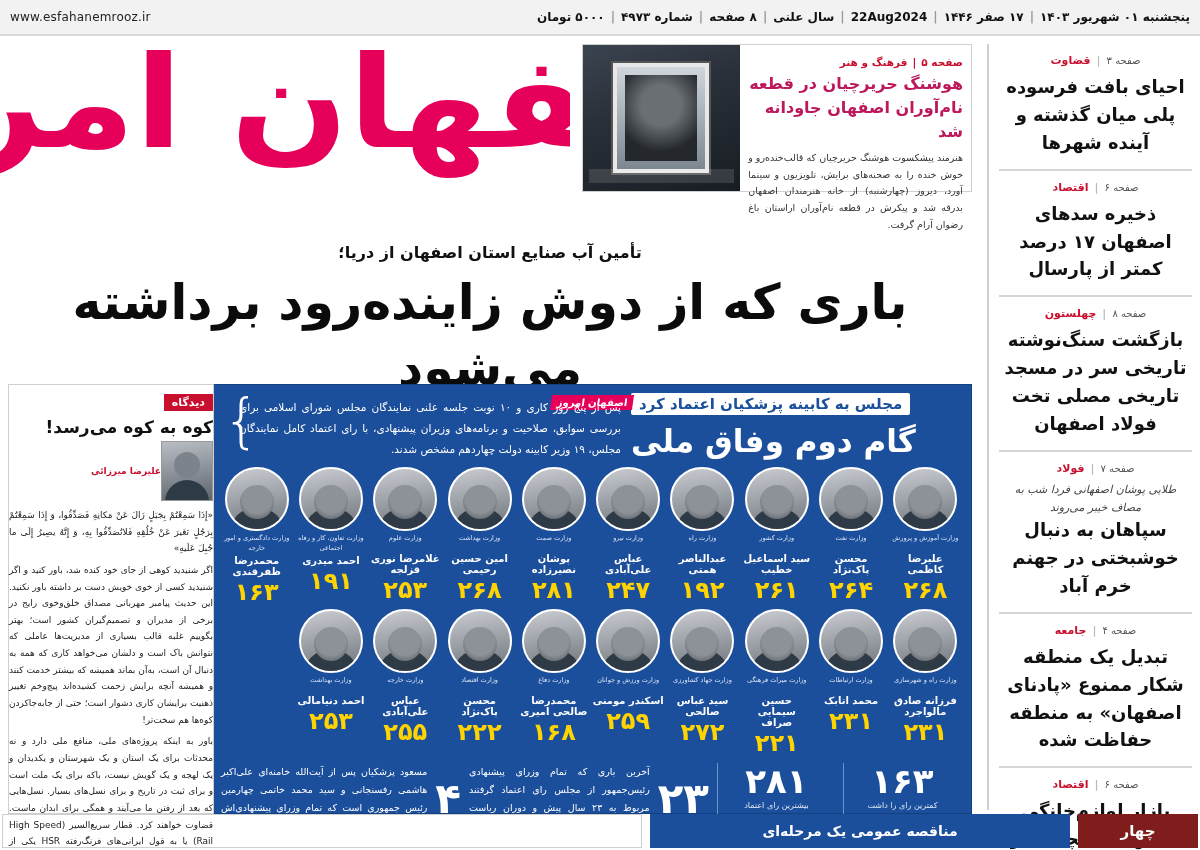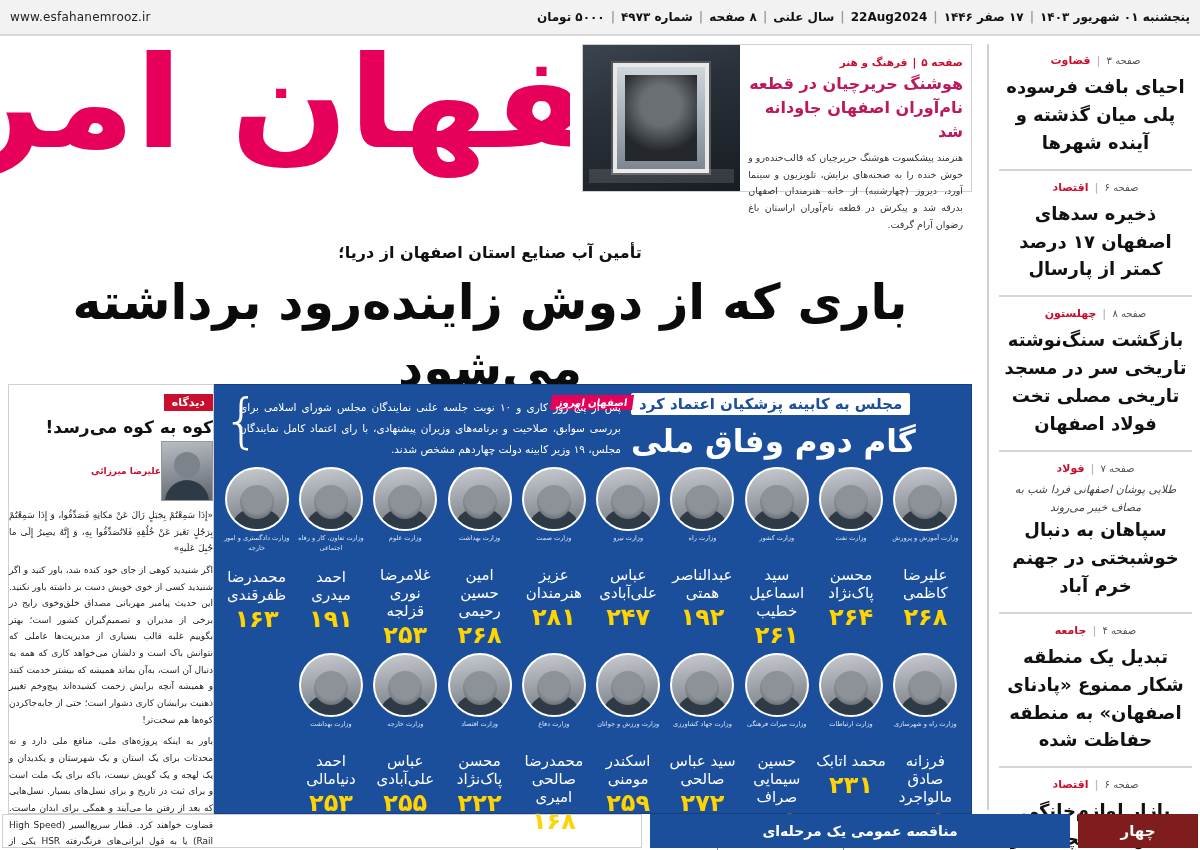--- a/index.html
+++ b/index.html
@@ -144,21 +144,21 @@
   .ava:after{
     content:""; position:absolute; left:50%; top:16px; width:34px; height:34px;
     transform:translateX(-50%); border-radius:50%;
     background:radial-gradient(circle at 50% 40%, #8d9298 0 55%, #4a4f55 100%);
   }
   .ava:before{
     content:""; position:absolute; left:50%; bottom:-10px; width:56px; height:32px;
     transform:translateX(-50%); border-radius:28px 28px 0 0; background:#2f3a47;
   }
   .cell .post { font-size:6.5px; line-height:1.5; margin-top:3px; color:#dbe6f5; min-height:18px; }
-  .cell .name { font-size:15px; font-weight:normal; margin-top:14px; }
+  .cell .name { font-size:10px; font-weight:bold; margin-top:1px; }
   .cell .score { font-size:24px; font-weight:bold; margin-top:2px; color:#ffd400; line-height:1.1; }
 
   .panel-foot { display:flex; direction:rtl; align-items:stretch; gap:8px; margin-top:6px; }
   .stat {
     width:118px; text-align:center; border-left:1px solid #6e93c7; padding:0 4px;
   }
   .stat .num { font-size:34px; font-weight:bold; color:#fff; line-height:1.1; }
   .stat .cap { font-size:8px; line-height:1.6; color:#dfe9f7; }
   .stat .who { font-size:7.5px; color:#cfe0f5; margin-top:2px; }
   .foot-note { flex:1; font-size:9.5px; line-height:1.9; direction:rtl; text-align:justify; display:flex; gap:8px; }
@@ -358,21 +358,21 @@
         </div>
         <div class="cell">
           <div class="ava"></div>
           <div class="post">وزارت نیرو</div>
           <div class="name">عباس علی‌آبادی</div>
           <div class="score">۲۴۷</div>
         </div>
         <div class="cell">
           <div class="ava"></div>
           <div class="post">وزارت صمت</div>
-          <div class="name">عزیز هنرمندان</div>
+          <div class="name">پوشان نصیرزاده</div>
           <div class="score">۲۸۱</div>
         </div>
         <div class="cell">
           <div class="ava"></div>
           <div class="post">وزارت بهداشت</div>
           <div class="name">امین حسین رحیمی</div>
           <div class="score">۲۶۸</div>
         </div>
         <div class="cell">
           <div class="ava"></div>

